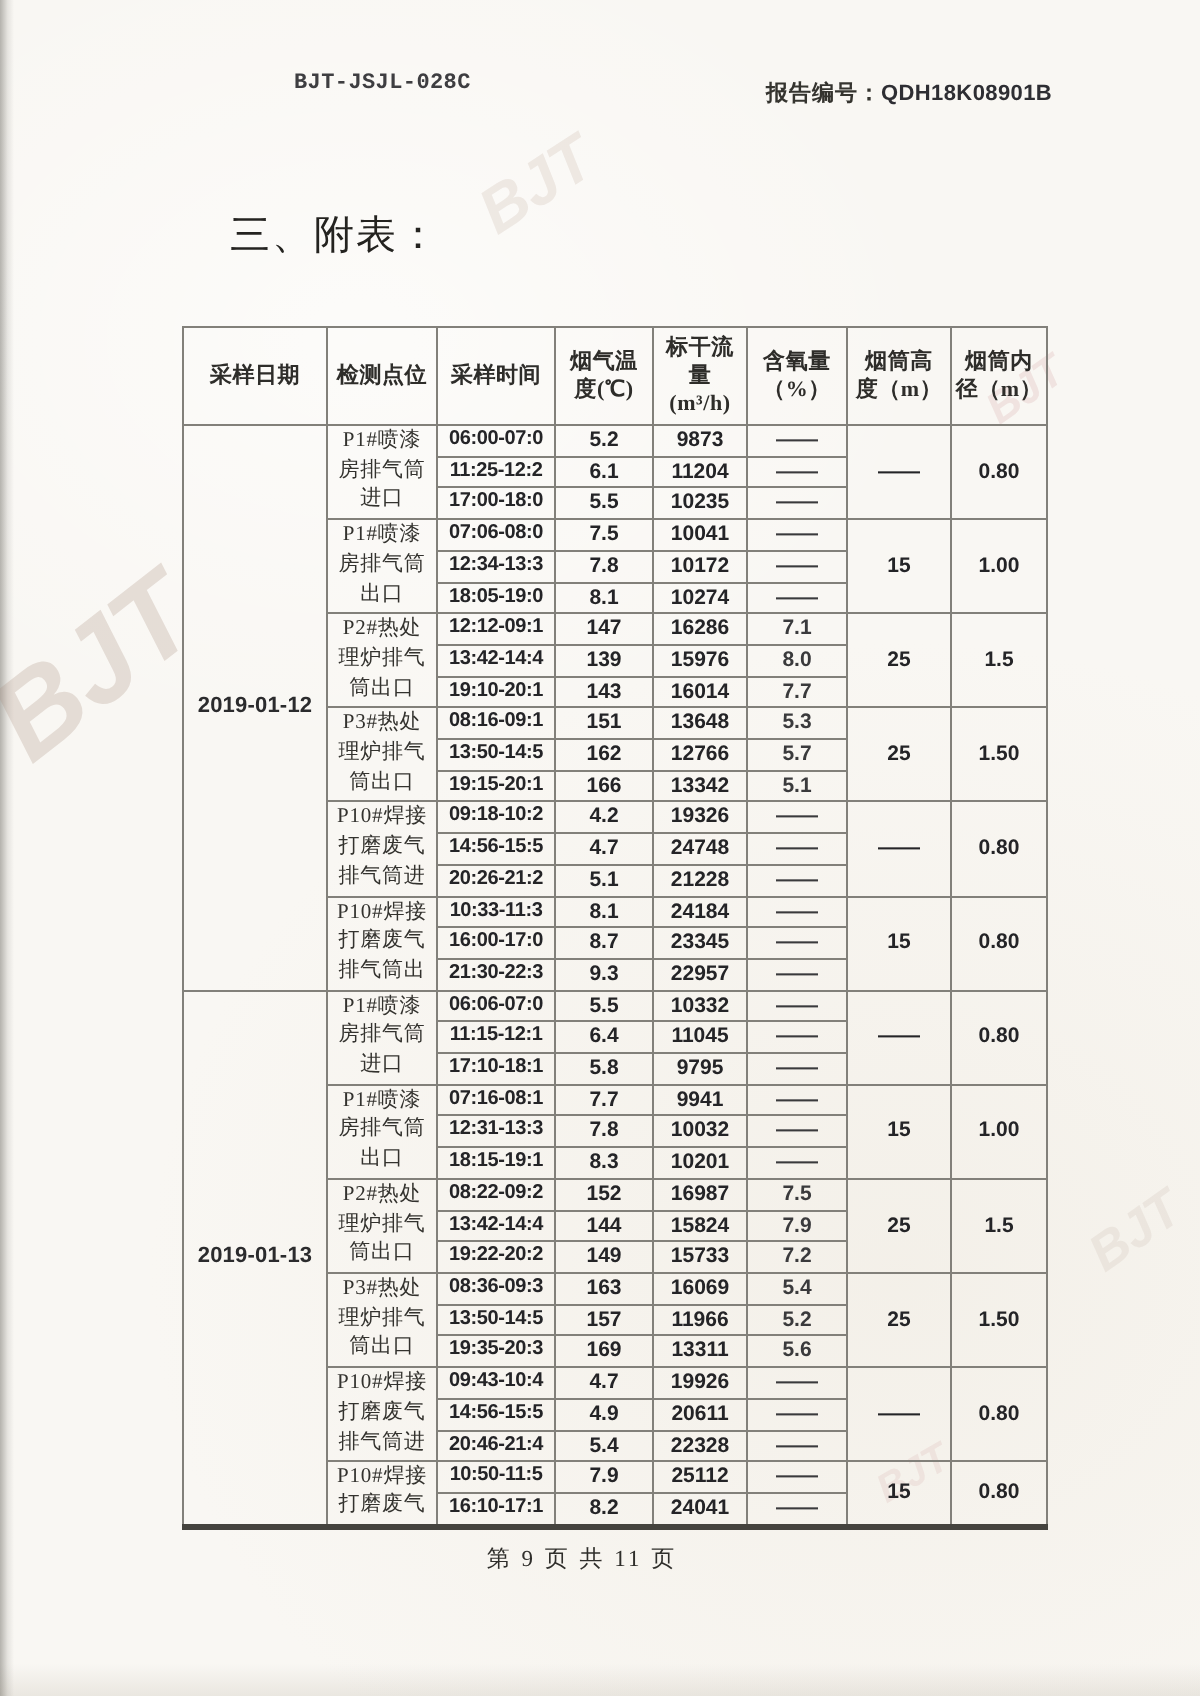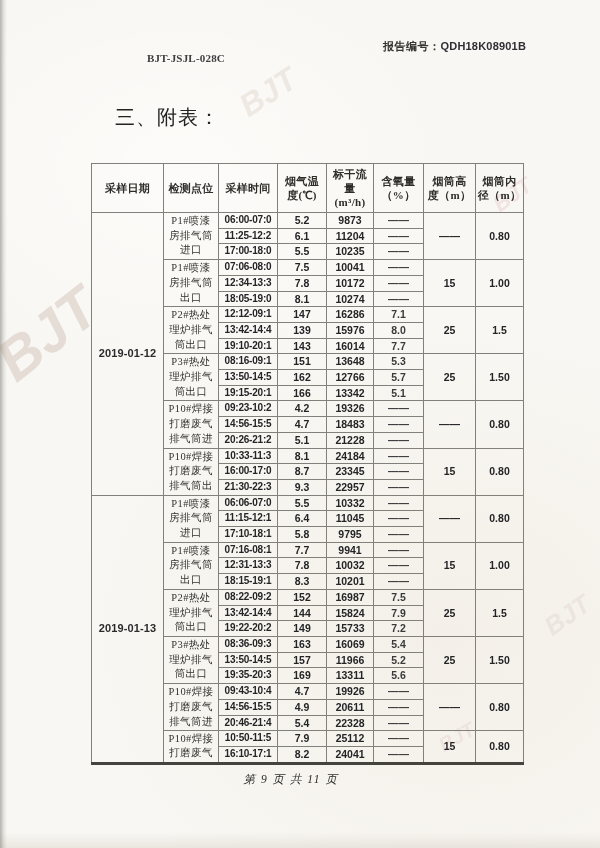--- a/index.html
+++ b/index.html
@@ -37,22 +37,22 @@
     white-space: nowrap;
   }
   .wm-left-big   { left: -8px;  top: 300px; font-size: 58px; transform: rotate(-38deg); color: rgba(170,144,126,0.26); }
   .wm-top-center { left: 238px; top: 74px;  font-size: 32px; transform: rotate(-33deg); color: rgba(182,156,136,0.18); }
   .wm-right-header { left: 492px; top: 182px; font-size: 22px; transform: rotate(-35deg); color: rgba(204,150,150,0.20); }
   .wm-right-mid  { left: 543px; top: 600px; font-size: 26px; transform: rotate(-35deg); color: rgba(175,155,142,0.14); }
   .wm-bottom-right { left: 438px; top: 726px; font-size: 20px; transform: rotate(-30deg); color: rgba(204,150,150,0.16); }
 
   
   .form-code {
-    position: absolute; left: 115px; top: 52px;
-    font-family: Liberation Serif, serif;
+    position: absolute; left: 115px; top: 36px;
+    font-family: Liberation Mono, monospace;
     font-size: 11px; font-weight: 700; color: #3e3e41; letter-spacing: 0.2px; padding-left: 32px;
   }
   .report-line {
     position: absolute; left: 383px; top: 39px;
     font-size: 11px; color: #35342f;
   }
   .report-label { font-family: "Liberation Serif", serif; letter-spacing: 0.5px; font-weight: bold; }
   .report-no {
     font-family: "Liberation Sans", sans-serif;
     font-weight: 700; color: #2e2e33; letter-spacing: 0.2px;
@@ -110,21 +110,21 @@
   }
   .c-temp, .c-flow, .c-oxy, .c-h, .c-d {
     font-family: "Liberation Sans", sans-serif;
     font-size: 10.5px; font-weight: 600; color: #242427;
   }
   .c-oxy { color: #3a3a3c; }
 
   .page-footer {
     position: absolute; left: 0; top: 772px; width: 582px;
     text-align: center;
-    font-size: 11.5px; color: #2f2e2b; letter-spacing: 1.5px; font-style: italic;
+    font-size: 11.5px; color: #2f2e2b; letter-spacing: 1.5px;
   }
 </style>
 </head>
 <body>
 
 <div class="page">
 
   <div class="edge-left"></div>
   <div class="edge-bottom"></div>
 
@@ -263,31 +263,31 @@
           <tr>
             <td class="c-time">19:15-20:1</td>
             <td class="c-temp">166</td>
             <td class="c-flow">13342</td>
             <td class="c-oxy">5.1</td>
           </tr>
           <tr>
             <td class="c-point" rowspan="3">P10#焊接
 打磨废气
 排气筒进</td>
-            <td class="c-time">09:23-10:2</td>
+            <td class="c-time">09:18-10:2</td>
             <td class="c-temp">4.2</td>
             <td class="c-flow">19326</td>
             <td class="c-oxy">——</td>
             <td class="c-h" rowspan="3">——</td>
             <td class="c-d" rowspan="3">0.80</td>
           </tr>
           <tr>
             <td class="c-time">14:56-15:5</td>
             <td class="c-temp">4.7</td>
-            <td class="c-flow">18483</td>
+            <td class="c-flow">24748</td>
             <td class="c-oxy">——</td>
           </tr>
           <tr>
             <td class="c-time">20:26-21:2</td>
             <td class="c-temp">5.1</td>
             <td class="c-flow">21228</td>
             <td class="c-oxy">——</td>
           </tr>
           <tr>
             <td class="c-point" rowspan="3">P10#焊接

